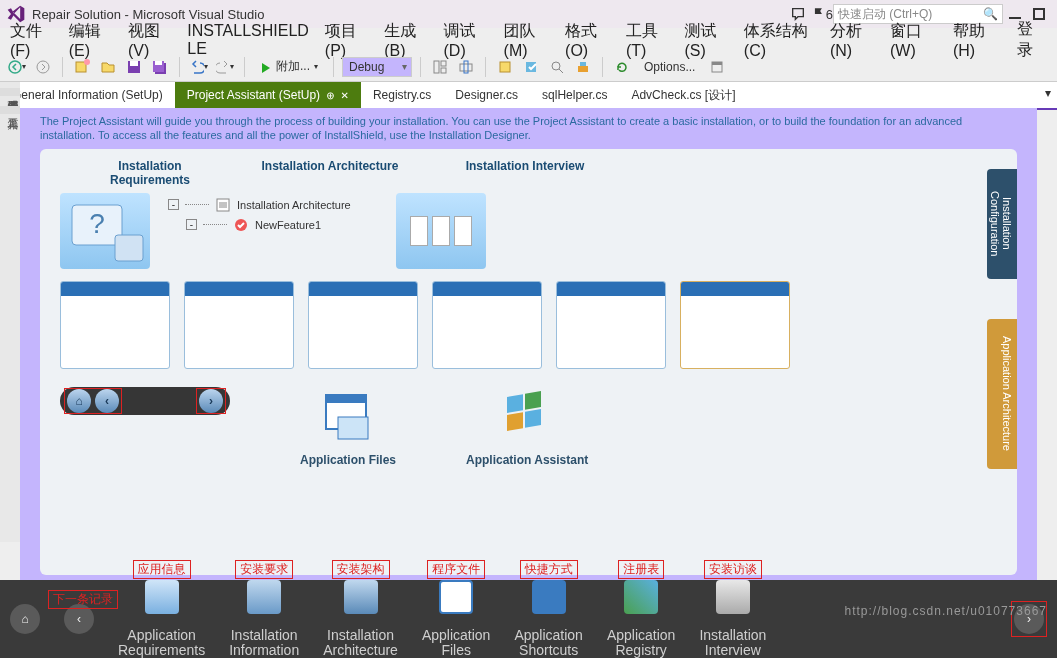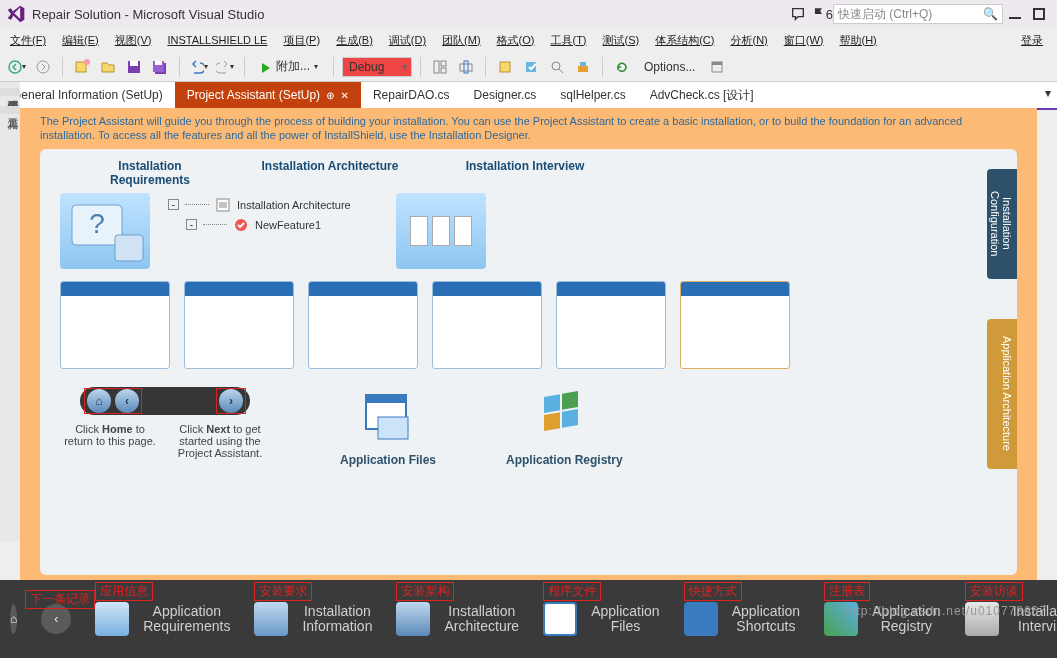--- a/index.html
+++ b/index.html
@@ -8,35 +8,35 @@
   .titlebar .vs-logo { width: 20px; height: 20px; margin-right: 6px; }
   .titlebar .title { flex: 0 0 auto; font-size: 13px; color: #333; }
   .titlebar .spacer { flex: 1; }
   .titlebar .notif { margin: 0 6px; display:flex; align-items:center; gap:6px; }
   .titlebar .notif svg { width:16px; height:16px; }
   .titlebar .flag { display:flex; align-items:center; color:#333; font-size:13px; }
   .quicklaunch { width: 170px; height: 20px; border: 1px solid #ccc; background: #fff; padding: 1px 4px; font-size: 12px; color:#888; display:flex; align-items:center; }
   .quicklaunch .qicon { margin-left:auto; }
   .win-btn { width: 24px; height: 22px; display:flex; align-items:center; justify-content:center; }
   .menubar { height: 24px; background: #eee; display: flex; align-items: center; padding: 0 4px; gap: 4px; }
-  .menubar .mitem { padding: 2px 6px; font-size: 11px; color: #222; text-decoration: underline; }
+  .menubar .mitem { padding: 2px 6px; font-size: 16px; color: #222; }
   .menubar .login { margin-left: auto; padding: 2px 10px; }
   .toolbar { height: 30px; background: #eee; border-bottom: 1px solid #ccc; display: flex; align-items: center; padding: 0 6px; gap: 4px; }
   .toolbar .tbtn { width: 22px; height: 22px; display:flex; align-items:center; justify-content:center; border-radius:2px; }
   .toolbar .sep { width: 1px; height: 20px; background: #ccc; margin: 0 4px; }
   .toolbar .attach { display:flex; align-items:center; gap:4px; padding:2px 6px; border:1px solid transparent; }
-  .toolbar .combo { border:1px solid #ccc; background:#ef4444; height:20px; padding:0 18px 0 6px; font-size:12px; display:flex; align-items:center; position:relative; min-width:70px;}
+  .toolbar .combo { border:1px solid #ccc; background:#c4b5fd; height:20px; padding:0 18px 0 6px; font-size:12px; display:flex; align-items:center; position:relative; min-width:70px;}
   .toolbar .combo:after{ content:"▾"; position:absolute; right:4px; font-size:10px; color:#666;}
   .tabs { height: 28px; display: flex; align-items: stretch; background: #fff; border-bottom: 2px solid #673ab7; }
   .tabs .tab { padding: 4px 12px; font-size: 12px; color: #333; display:flex; align-items:center; gap:6px; position:relative; }
-  .tabs .tab.active { background: #c2410c; color: #fff; }
+  .tabs .tab.active { background: #4d7c0f; color: #fff; }
   .tabs .tab .pin { font-size:10px; }
   .tabs .tab .close { font-size:10px; }
   .sidebar-left { position:absolute; left:0; top:82px; width:20px; height:460px; background:#e8e8e8; writing-mode:vertical-rl; text-orientation:upright; font-size:11px; color:#555; padding-top:6px; display:flex; gap:10px; }
-  .content { position:absolute; left:20px; right:20px; top:108px; bottom:78px; background:#fdba74; }
+  .content { position:absolute; left:20px; right:20px; top:108px; bottom:78px; background:#c4b5fd; }
   .intro { padding: 6px 20px 2px; font-size: 11px; color: #2b6aa0; line-height: 1.3; }
   .panel { margin: 4px 20px 0; background:#eef2f5; border-radius:6px; padding:10px 20px 8px; display:flex; flex-direction:column; height: calc(100% - 46px); position:relative; }
   .panel .headers { display:flex; gap:40px; padding-left:30px; }
   .panel .headers .h { font-size:12px; font-weight:bold; color:#1a4c73; text-align:center; }
   .panel .row1 { display:flex; gap:18px; margin-top:6px; }
   .panel .icon-big { width:90px; height:76px; background:linear-gradient(#bfe3ff,#8ec6f0); border-radius:4px; position:relative; }
   .panel .tree { flex:0 0 200px; font-size:11px; color:#333; }
   .panel .tree .node { display:flex; align-items:center; gap:6px; margin:4px 0; }
   .panel .tree .dotline { border-top:1px dotted #888; flex:0 0 24px; height:1px; }
   .panel .tree .sq { width:11px; height:11px; border:1px solid #888; text-align:center; line-height:9px; font-size:10px; }
@@ -55,21 +55,21 @@
   .panel .navbar { width:170px; height:28px; background:#363636; border-radius:14px; display:flex; align-items:center; padding:0 4px; justify-content:space-between; }
   .panel .navbar .nbtn { width:24px; height:24px; border-radius:50%; background:linear-gradient(#bcd5ee,#5a8ab8); display:flex; align-items:center; justify-content:center; color:#1a3a5a; font-weight:bold; }
   .panel .redbox { border:1px solid #d22; padding:0 2px; }
   .panel .navtext { font-size:11px; color:#444; margin-top:8px; display:flex; gap:10px; }
   .panel .navtext .col { width:100px; text-align:center; }
   .panel .appitem { display:flex; flex-direction:column; align-items:center; gap:6px; }
   .panel .appitem .ai { width:60px; height:60px; border-radius:4px; display:flex; align-items:center; justify-content:center; }
   .panel .appitem .lbl { font-size:12px; color:#2d506b; font-weight:bold; }
   .bottombar { position:absolute; left:0; right:0; bottom:0; height:78px; background:#3a3a3a; display:flex; align-items:center; padding:0 10px; gap:24px; }
   .bottombar .bbtn { width:30px; height:30px; border-radius:50%; background:#5a5a5a; display:flex; align-items:center; justify-content:center; color:#eee; }
-  .bottombar .bitem { display:flex; flex-direction:row; align-items:center; gap:14px; position:relative; }
+  .bottombar .bitem { display:flex; flex-direction:column; align-items:center; gap:14px; position:relative; }
   .bottombar .bitem .bicon{ width:34px; height:34px; border-radius:4px; }
   .bottombar .bitem .blbl{ font-size:14px; color:#cfcfcf; text-align:center; line-height:1.1; }
   .bottombar .redtext { position:absolute; top:-20px; border:1px solid #d22; padding:0 4px; color:#d22; font-size:12px; background:rgba(255,255,255,0); white-space:nowrap; }
   .watermark{ position:absolute; right:10px; bottom:40px; color:#999; font-size:12px; letter-spacing:1px;}
   svg { display:block; }
 </style>
 </head>
 <body>
 
 <div class="titlebar">
@@ -250,21 +250,21 @@
 <div class="tabs">
   <div class="tab">
       <span>General Information (SetUp)</span>
     </div>
   <div class="tab active">
     <span>Project Assistant (SetUp)</span>
     <span class="pin">⊕</span>
     <span class="close">✕</span>
   </div>
   <div class="tab">
-      <span>RepairDAO.cs</span>
+      <span>Registry.cs</span>
     </div>
   <div class="tab">
       <span>Designer.cs</span>
     </div>
   <div class="tab">
       <span>sqlHelper.cs</span>
     </div>
   <div class="tab">
       <span>AdvCheck.cs [设计]</span>
     </div>
@@ -346,24 +346,20 @@
     <div class="approw">
       <div class="navbox">
         <div class="navbar">
           <span class="redbox" style="display:flex;gap:4px;">
             <div class="nbtn">⌂</div>
             <div class="nbtn">‹</div>
           </span>
           <span class="redbox">
             <div class="nbtn">›</div>
           </span>
-        </div>
-        <div class="navtext">
-          <div class="col">Click <b>Home</b> to return to this page.</div>
-          <div class="col">Click <b>Next</b> to get started using the Project Assistant.</div>
         </div>
       </div>
       <div class="appitem">
         <div class="ai">
             <svg width="60" height="60">
               <rect x="8" y="8" width="40" height="34" fill="#fff" stroke="#3a7bc0" stroke-width="2"></rect>
               <rect x="8" y="8" width="40" height="8" fill="#3a7bc0"></rect>
               <rect x="20" y="30" width="30" height="22" fill="#cce4f7" stroke="#3a7bc0"></rect>
             </svg>
           </div>
@@ -373,21 +369,21 @@
         <div class="ai">
             <svg width="60" height="60">
               <g transform="translate(10,10)">
                 <rect width="16" height="16" fill="#5ab0e0" transform="skewY(-10)"></rect>
                 <rect x="18" width="16" height="16" fill="#4aa050" transform="skewY(-10)"></rect>
                 <rect y="18" width="16" height="16" fill="#e0a030" transform="skewY(-10)"></rect>
                 <rect x="18" y="18" width="16" height="16" fill="#5ab0e0" transform="skewY(-10)"></rect>
               </g>
             </svg>
           </div>
-        <div class="lbl">Application Registry</div>
+        <div class="lbl">Application Assistant</div>
       </div>
     </div>
   </div>
 </div>
 
 <div class="bottombar">
   <div class="bbtn">⌂</div>
   <span style="position:relative">
     <div class="bbtn">‹</div>
     <span class="redtext" style="top:-14px; left:-16px;">下一条记录</span>

